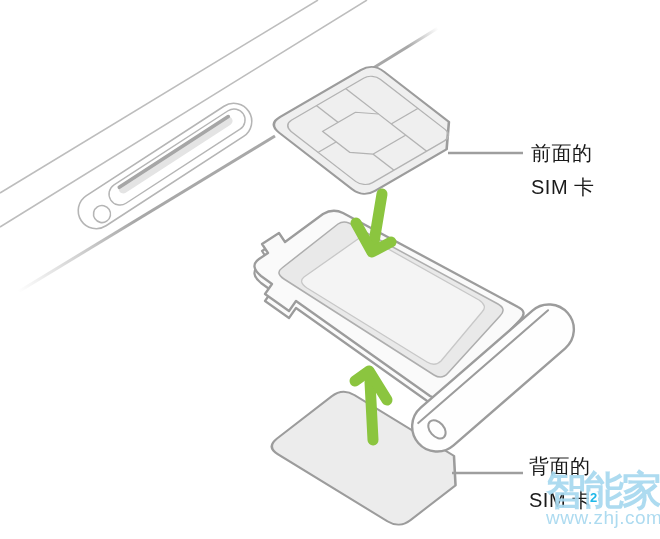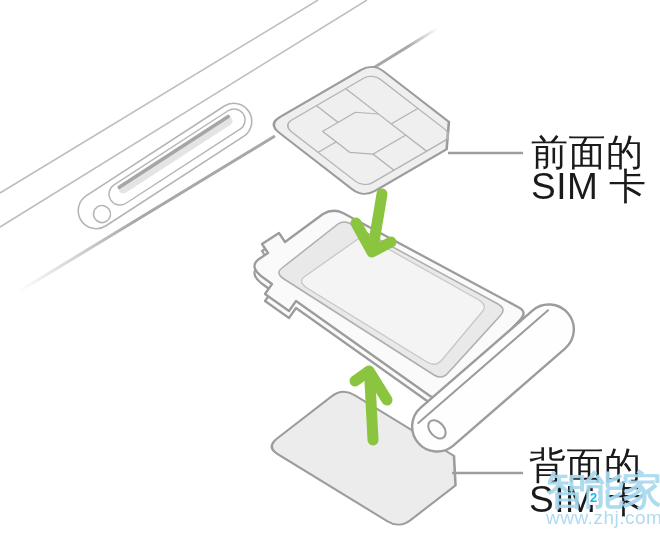--- a/index.html
+++ b/index.html
@@ -1,20 +1,20 @@
 <!DOCTYPE html>
 <html><head>
 <meta charset="utf-8">
 <style>
   html,body{margin:0;padding:0;background:#fff;}
   body{width:660px;height:539px;position:relative;overflow:hidden;
        font-family:"Liberation Sans","DejaVu Sans",sans-serif;}
   #stage{position:absolute;left:0;top:0;width:660px;height:539px;}
   svg{position:absolute;left:0;top:0;}
-  .callout-label{position:absolute;font-size:37px;line-height:34px;color:#1a1a1a;
+  .callout-label{position:absolute;font-size:20px;line-height:34px;color:#1a1a1a;
        white-space:nowrap;letter-spacing:0.5px;}
   .label-top{left:531px;top:136px;}
   .label-bottom{left:529px;top:449px;}
   .watermark{position:absolute;left:546px;top:472px;color:#a7d8ef;opacity:0.92;
        white-space:nowrap;}
   .wm-brand{display:block;font-size:40px;line-height:36px;font-weight:bold;letter-spacing:-2px;}
   .wm-url{display:block;font-size:19px;line-height:20px;margin-top:0;letter-spacing:0.5px;}
   .wm-sup{position:absolute;left:589px;top:491px;font-size:13px;line-height:14px;
        font-weight:bold;color:#13b5e8;background:#fff;padding:0 1px;border-radius:2px;opacity:0.95;}
 </style>

